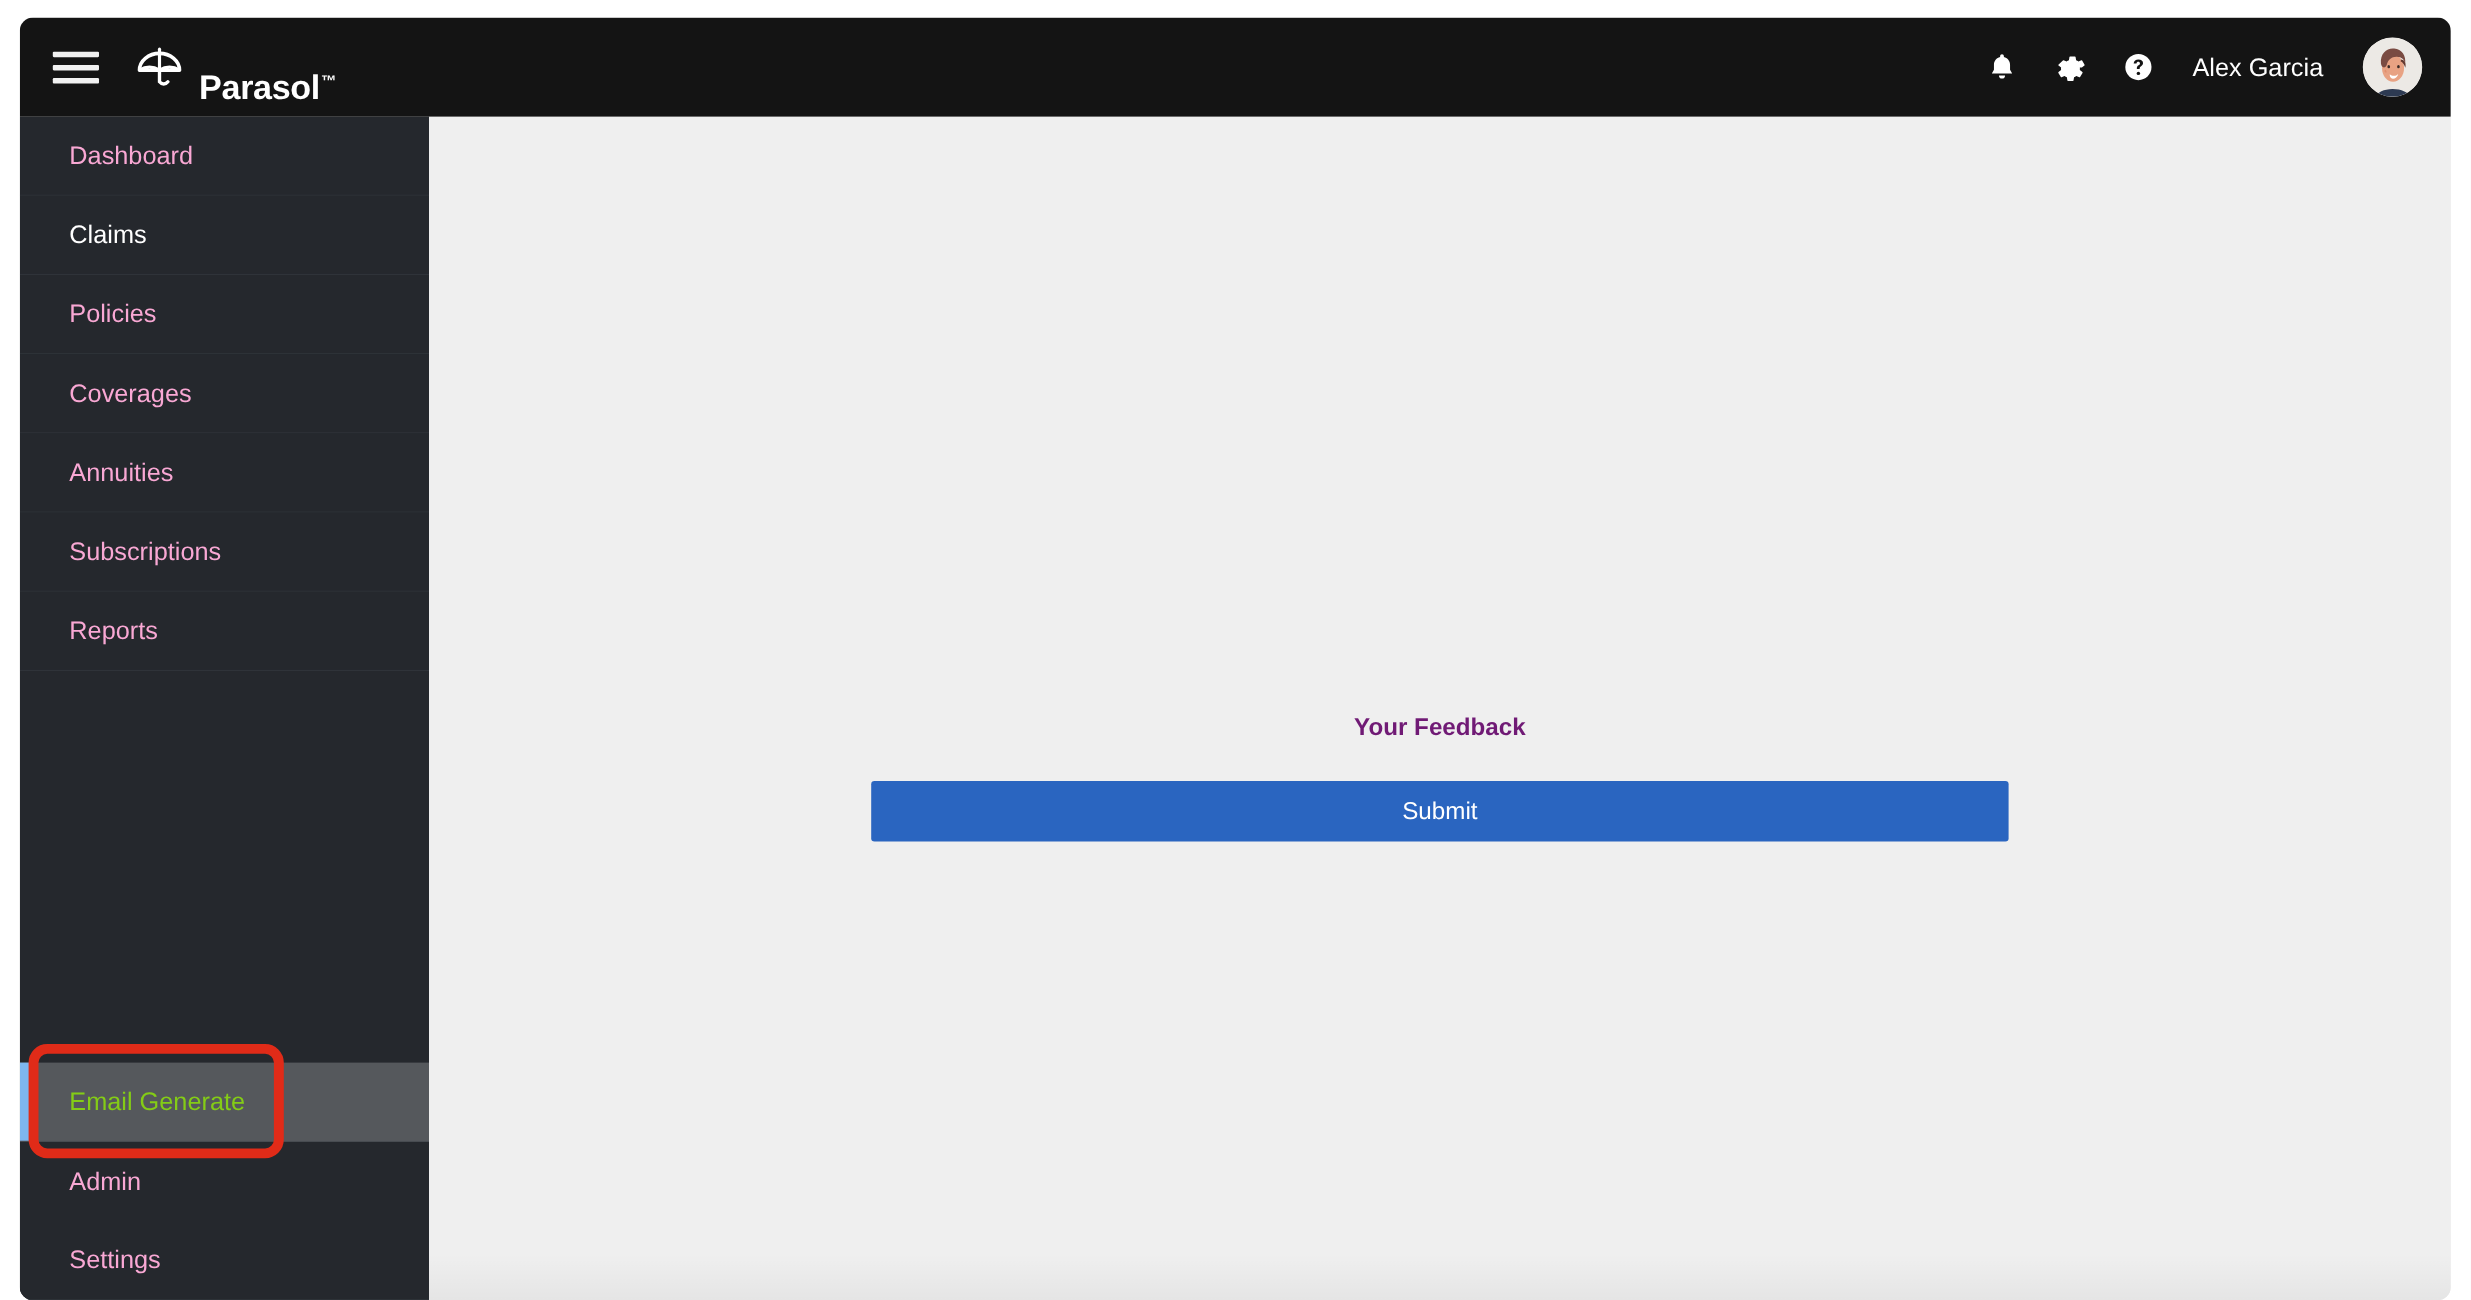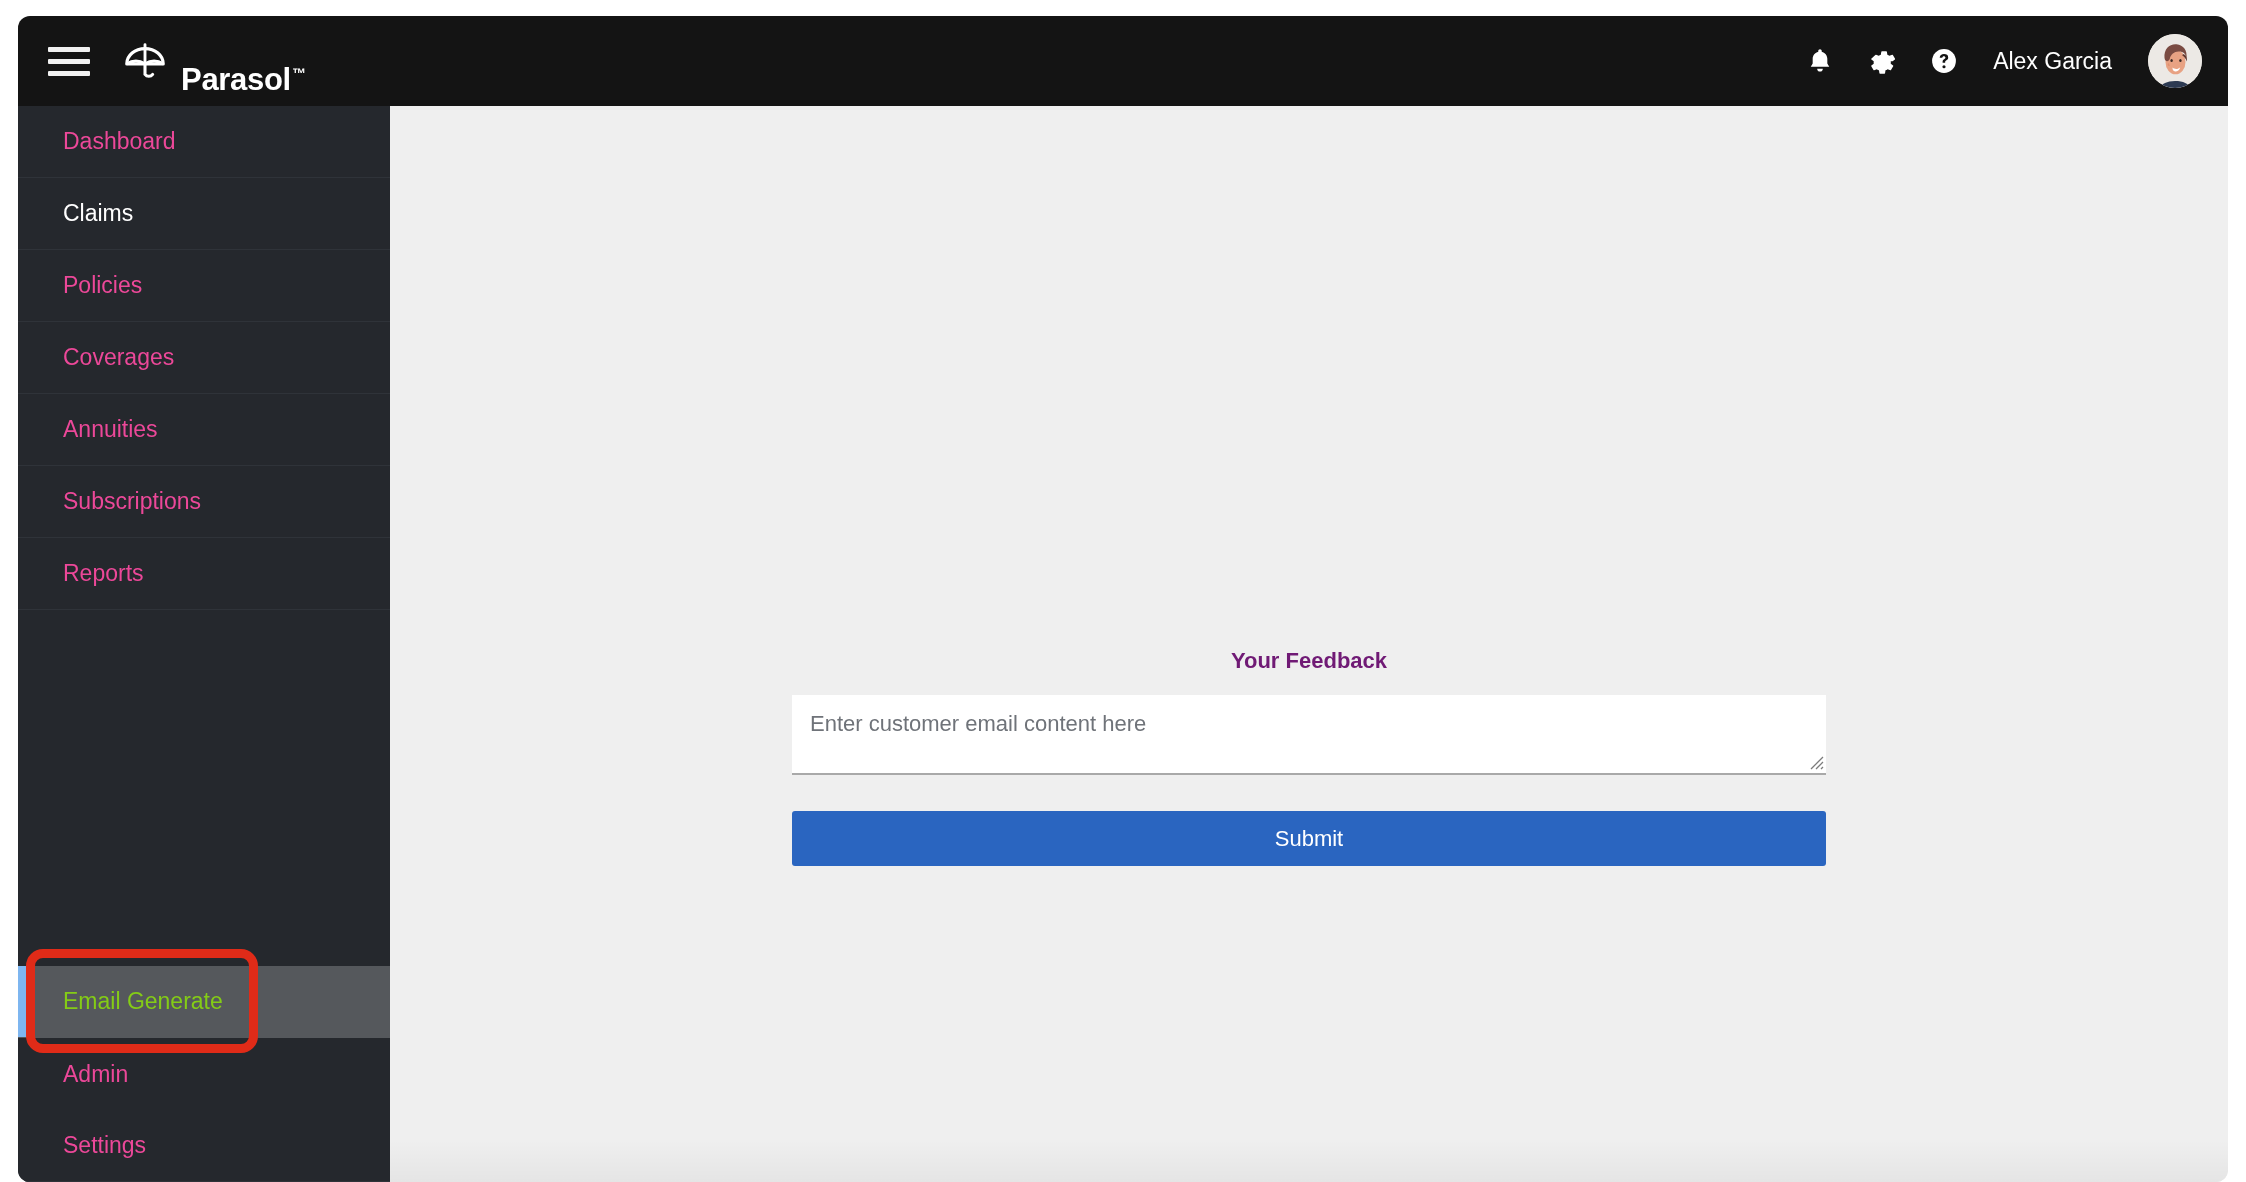--- a/index.html
+++ b/index.html
@@ -136,21 +136,21 @@
     overflow: hidden;
   }
 
   .nav-item {
     position: relative;
     height: 72px;
     min-height: 72px;
     display: flex;
     align-items: center;
     padding-left: 45px;
-    color: #ec4899;
+    color: #f9a8d4;
     font-size: 23px;
     border-bottom: 1px solid #2f3339;
     cursor: pointer;
     background: #25282d;
   }
   .nav-item.active-text { color: #ffffff; }
   .nav-item.highlighted {
     background: #55585c;
     color: #84cc16;
     border-bottom-color: #55585c;
@@ -372,26 +372,20 @@
       </div>
 
     </nav>
 
     <main id="main">
 
       <div id="form-card">
 
         <div id="feedback-title">Your Feedback</div>
 
-        <div id="textarea-wrap">
-          <textarea id="feedback-textarea" placeholder="Enter customer email content here" style=""></textarea>
-          <svg id="resize-grip" viewBox="0 0 16 16">
-            <path d="M15 3 L3 15 M15 8 L8 15 M15 13 L13 15" stroke="#7c7c7c" stroke-width="1.3" fill="none"></path>
-          </svg>
-        </div>
 
         <button id="submit-button">Submit</button>
 
       </div>
 
       <div id="bottom-shade"></div>
     </main>
 
   </div>
 </div>

